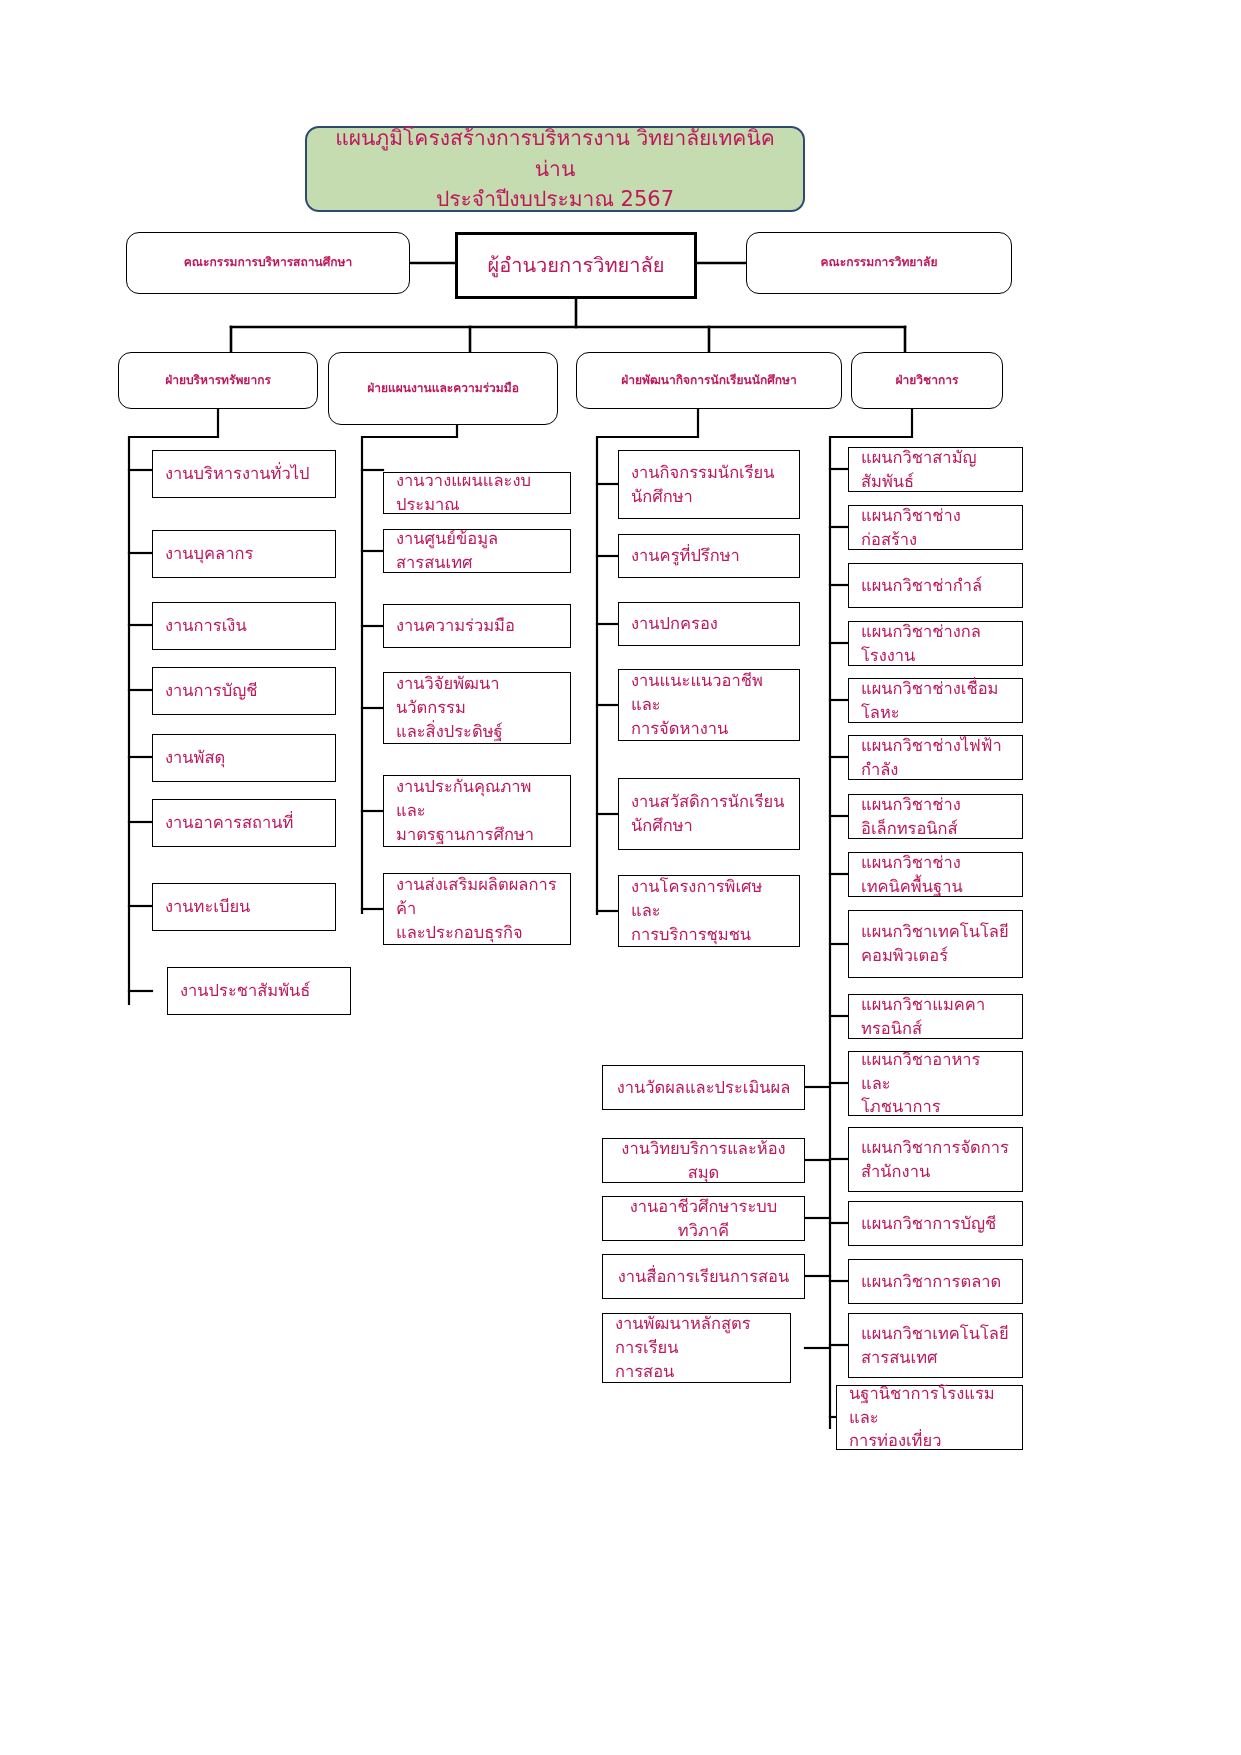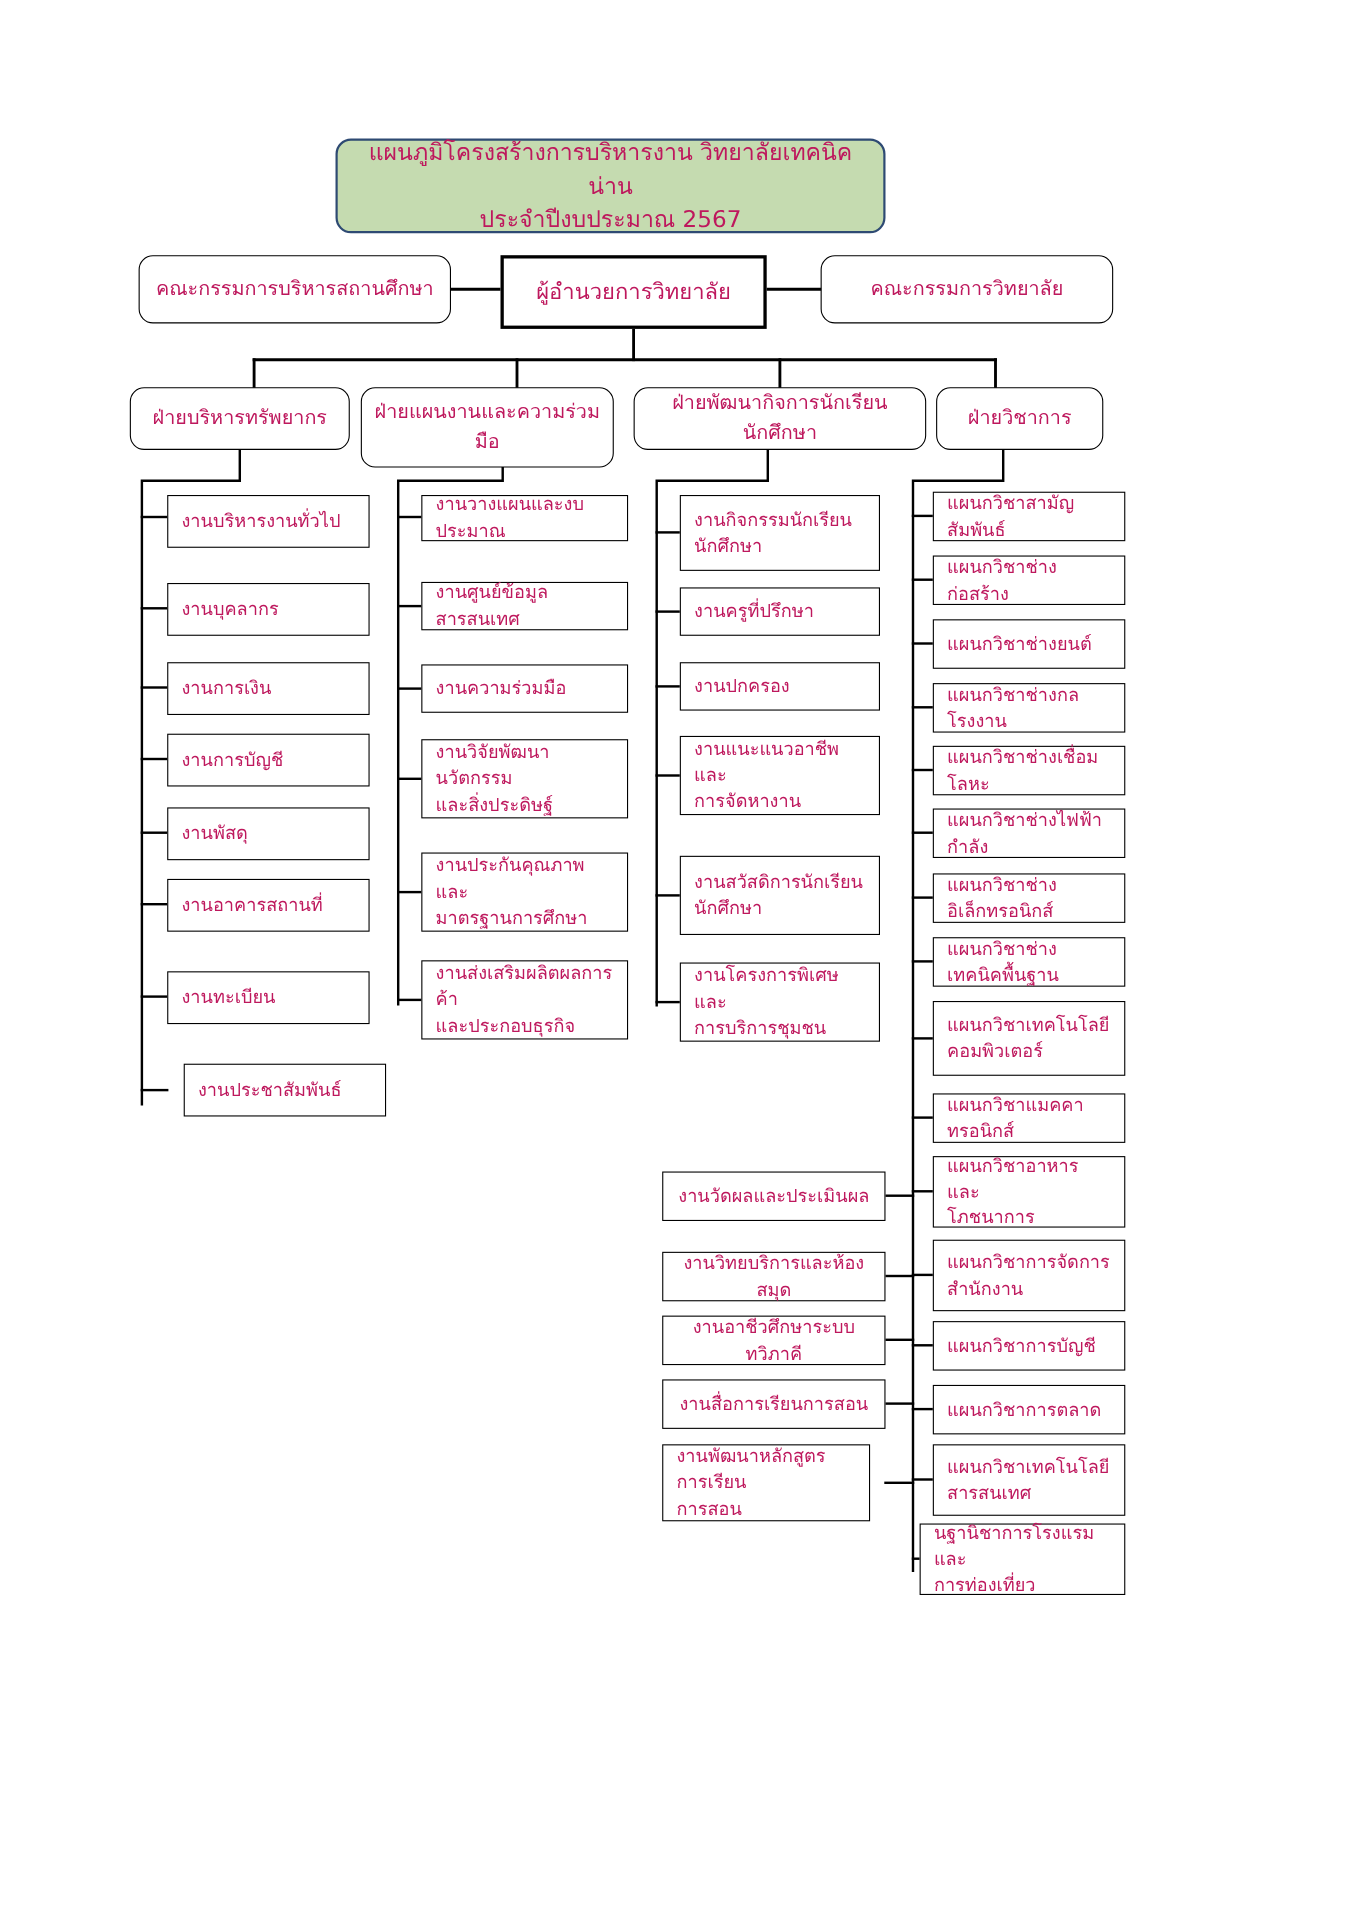--- a/index.html
+++ b/index.html
@@ -45,21 +45,22 @@
     justify-content:center;
     text-align:center;
     font-size:20px;
   }
 
   
   .rounded{
     border-radius:13px;
     justify-content:center;
     text-align:center;
-    font-size:18px;
+    font-size:12px;
+    font-weight:bold;
   }
   .rounded .txt{padding:0 10px;}
 
   
   .leaf{
     font-size:16.5px;
     border:1.4px solid #000;
     justify-content:flex-start;
   }
   .leaf .txt{padding:0 12px;text-align:left;}
@@ -190,21 +191,21 @@
   <div class="node leaf" style="left:152px;top:799px;width:184px;height:48px;">
     <span class="txt">งานอาคารสถานที่</span>
     </div>
   <div class="node leaf" style="left:152px;top:883px;width:184px;height:48px;">
     <span class="txt">งานทะเบียน</span>
     </div>
   <div class="node leaf" style="left:152px;top:967px;width:184px;height:48px;margin-left:15px;">
     <span class="txt">งานประชาสัมพันธ์</span>
     </div>
 
-  <div class="node leaf" style="left:383px;top:450px;width:188px;height:42px;justify-content:flex-end;">
+  <div class="node leaf" style="left:383px;top:472px;width:188px;height:42px;justify-content:flex-end;">
     <span class="txt">งานวางแผนและงบประมาณ</span>
     </div>
   <div class="node leaf" style="left:383px;top:529px;width:188px;height:44px;">
     <span class="txt">งานศูนย์ข้อมูลสารสนเทศ</span>
     </div>
   <div class="node leaf" style="left:383px;top:604px;width:188px;height:44px;">
     <span class="txt">งานความร่วมมือ</span>
     </div>
   <div class="node leaf" style="left:383px;top:672px;width:188px;height:72px;">
     <span class="txt" style="white-space:pre-line;">งานวิจัยพัฒนานวัตกรรม
@@ -259,21 +260,21 @@
 การสอน</span>
     </div>
 
   <div class="node leaf" style="left:848px;top:447px;width:175px;height:45px;">
     <span class="txt">แผนกวิชาสามัญสัมพันธ์</span>
     </div>
   <div class="node leaf" style="left:848px;top:505px;width:175px;height:45px;">
     <span class="txt">แผนกวิชาช่างก่อสร้าง</span>
     </div>
   <div class="node leaf" style="left:848px;top:563px;width:175px;height:45px;">
-    <span class="txt">แผนกวิชาช่างยนต์</span>
+    <span class="txt">แผนกวิชาช่ากำล์</span>
     </div>
   <div class="node leaf" style="left:848px;top:621px;width:175px;height:45px;">
     <span class="txt">แผนกวิชาช่างกลโรงงาน</span>
     </div>
   <div class="node leaf" style="left:848px;top:678px;width:175px;height:45px;">
     <span class="txt">แผนกวิชาช่างเชื่อมโลหะ</span>
     </div>
   <div class="node leaf" style="left:848px;top:735px;width:175px;height:45px;">
     <span class="txt">แผนกวิชาช่างไฟฟ้ากำลัง</span>
     </div>

